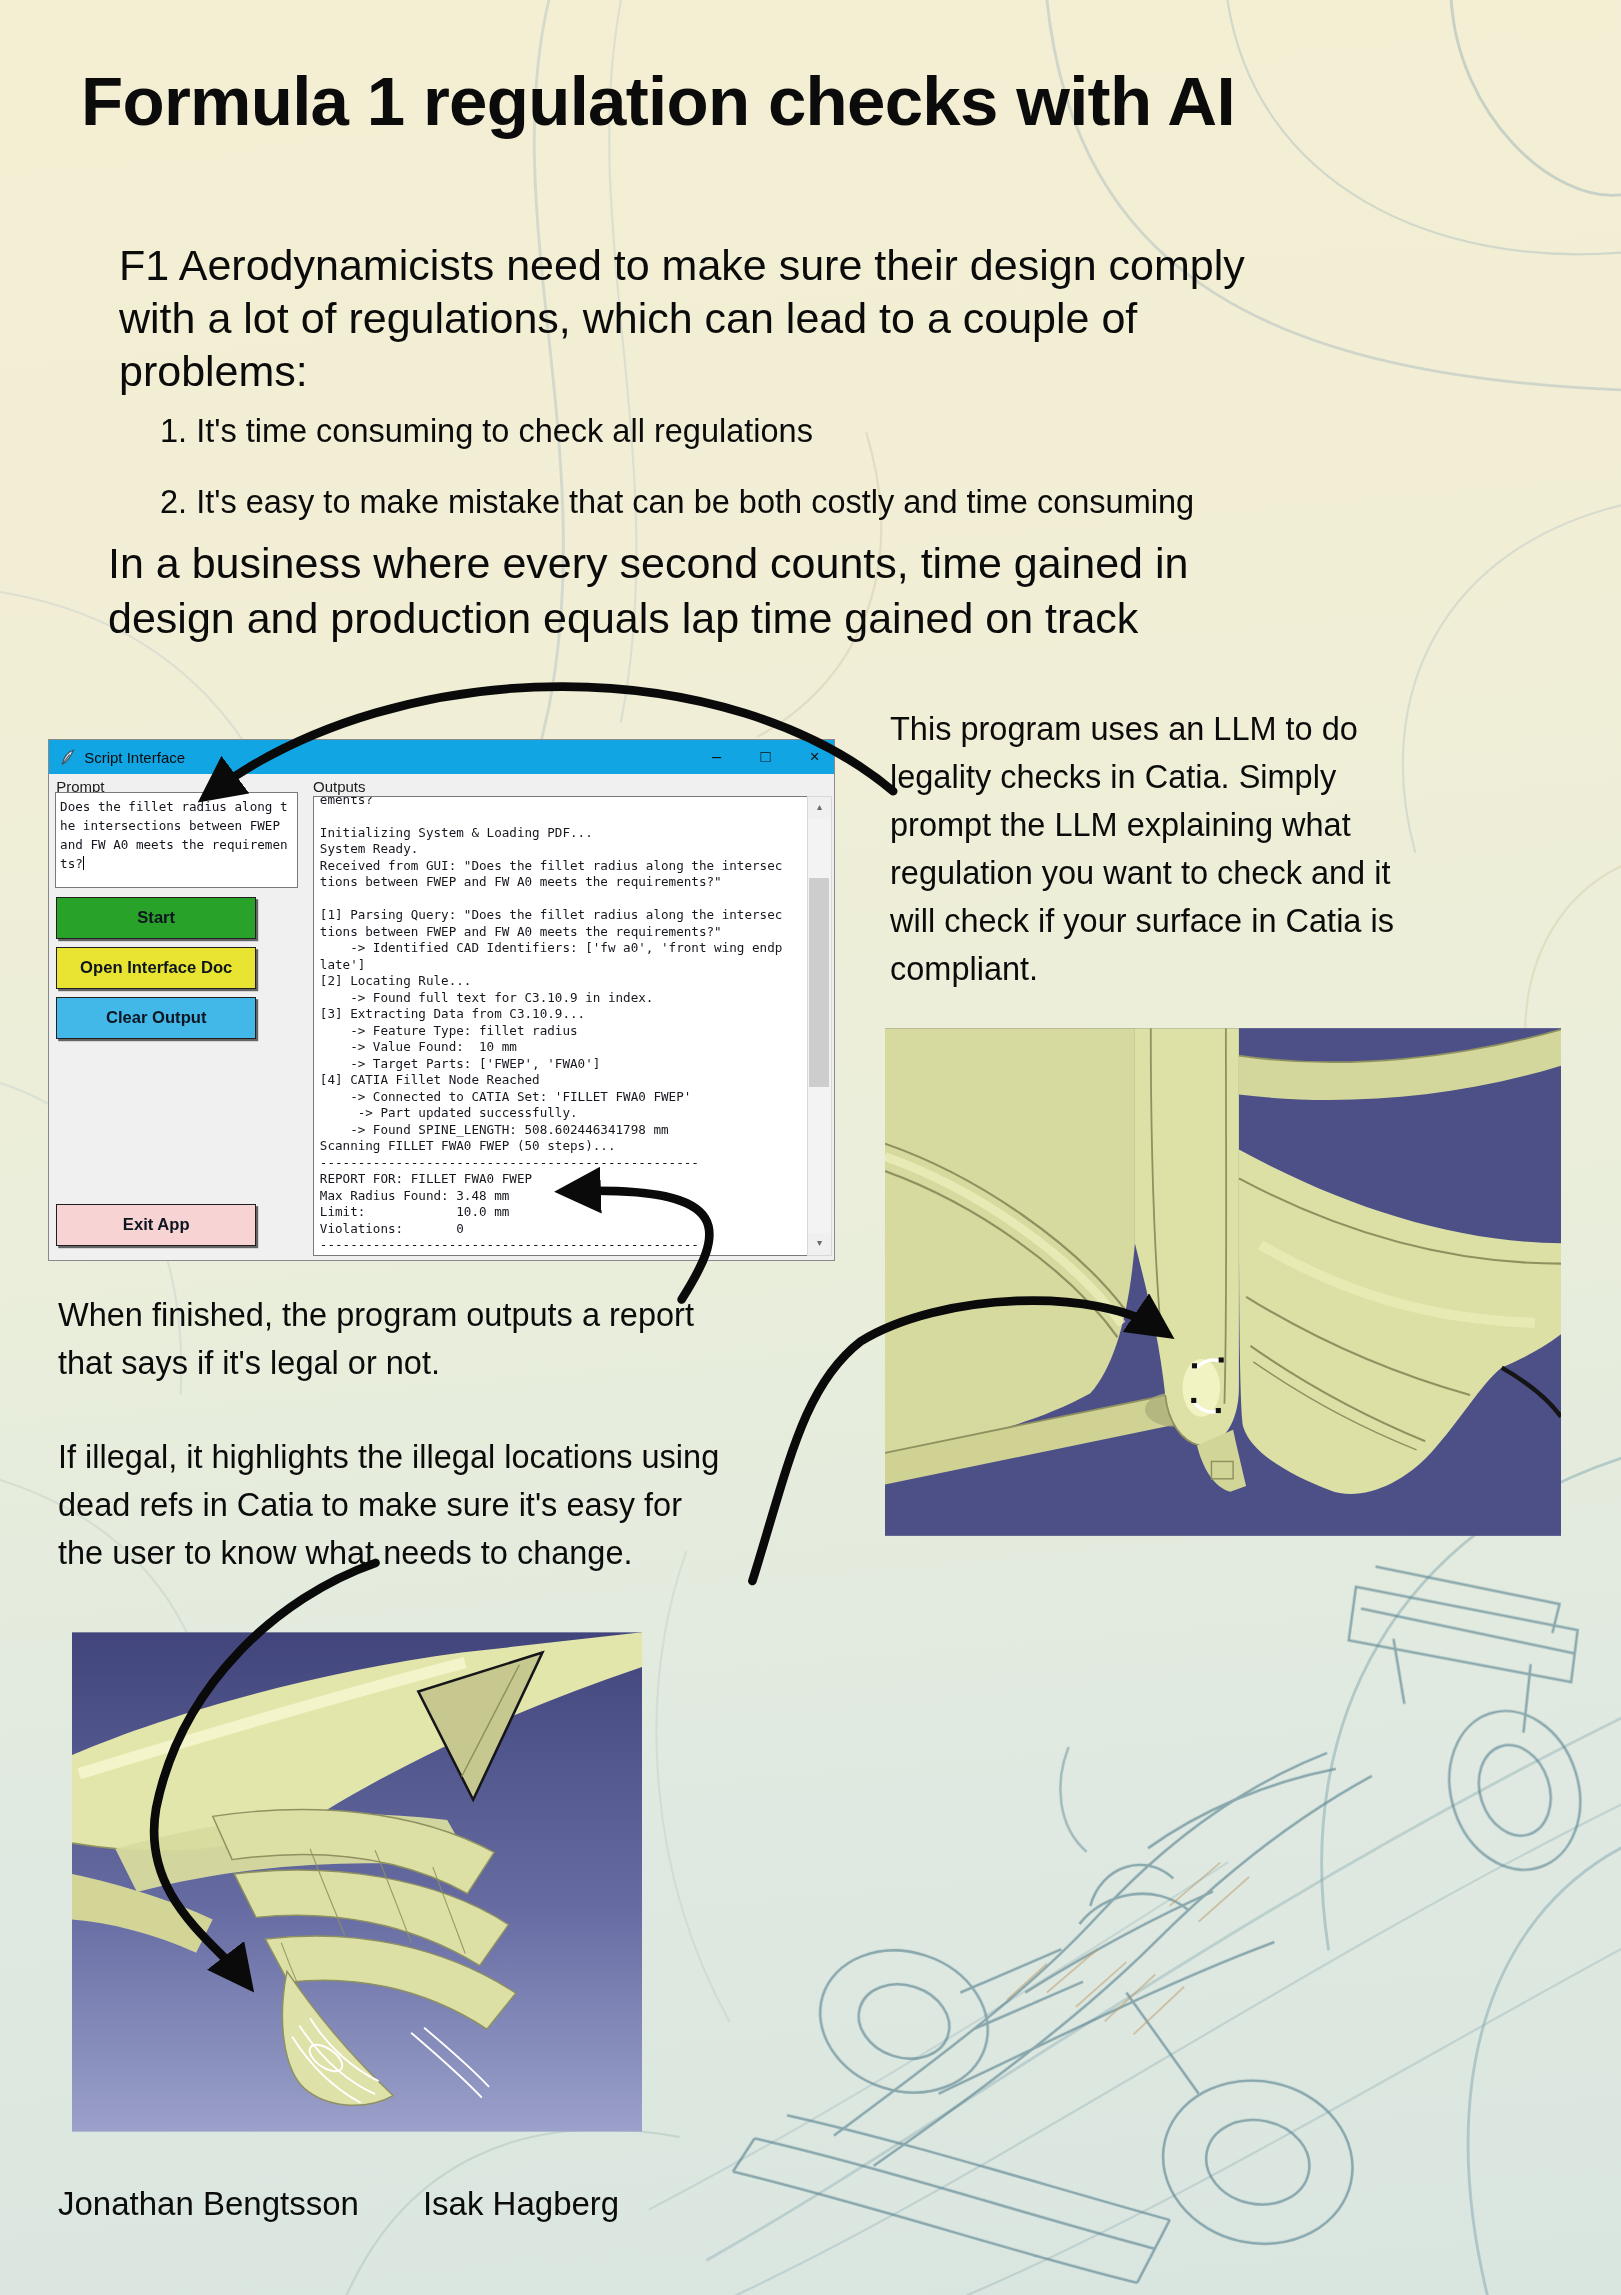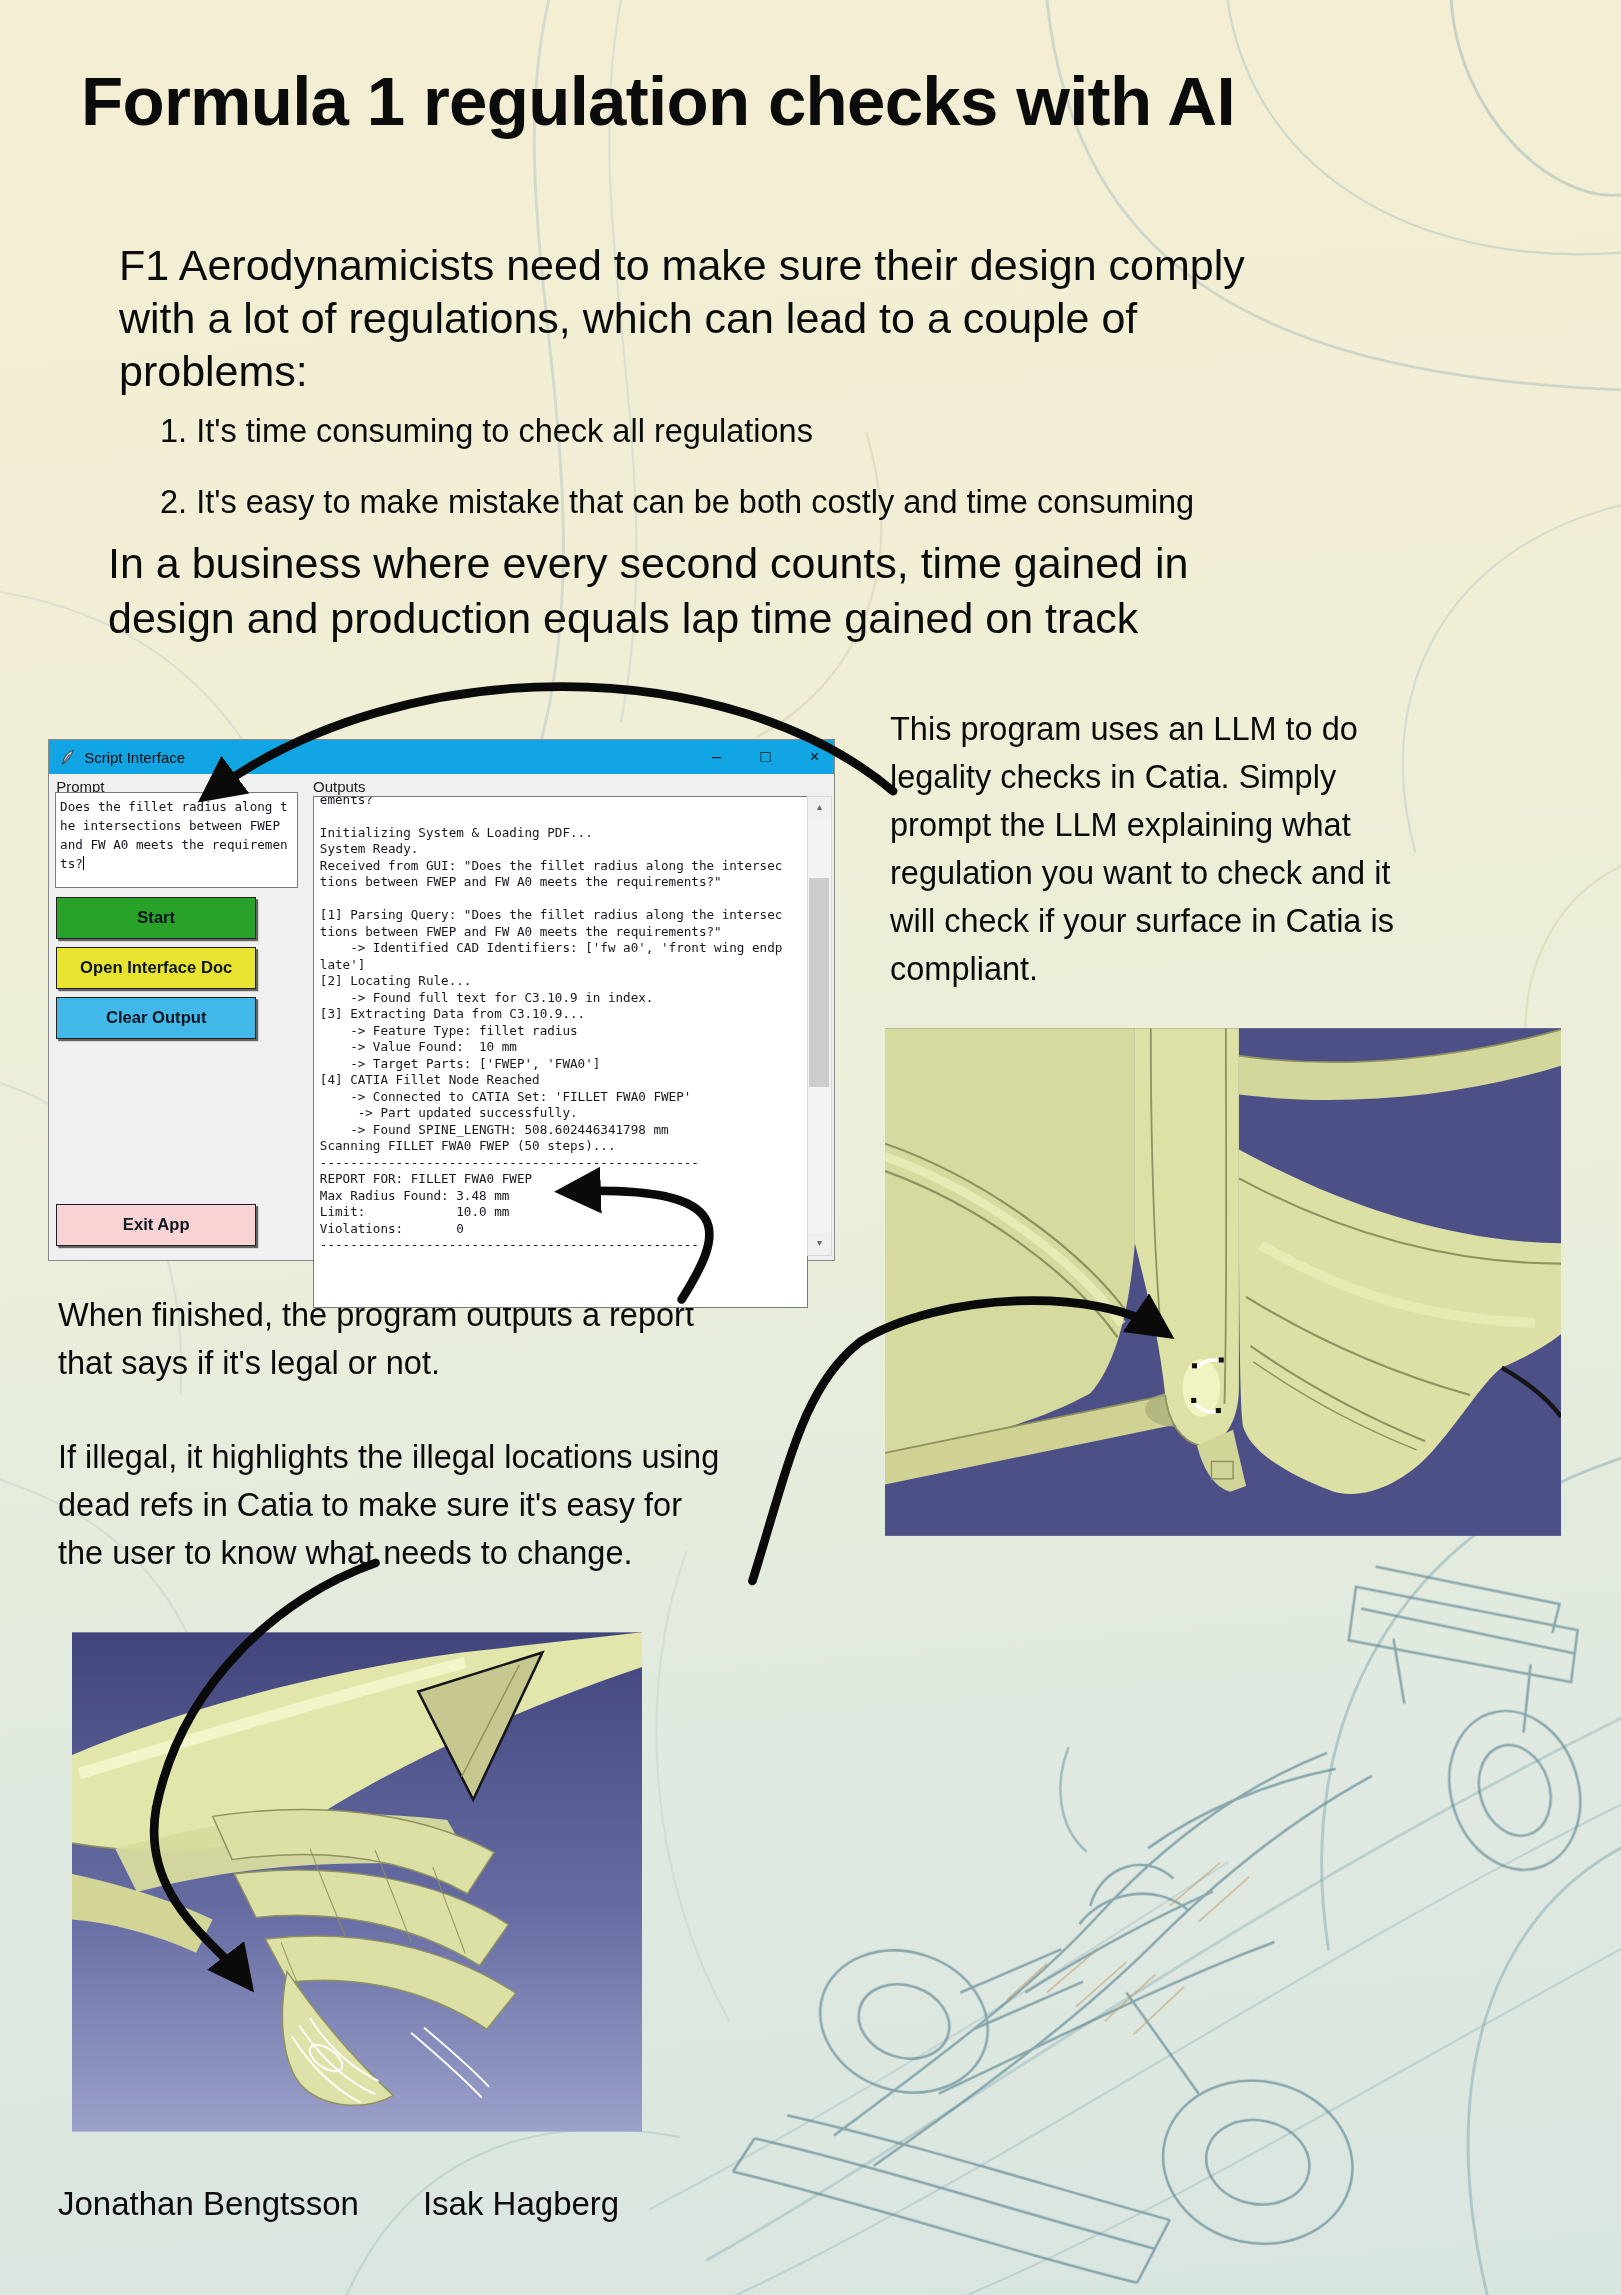--- a/index.html
+++ b/index.html
@@ -44,21 +44,21 @@
                font-family:"DejaVu Sans Mono", monospace; font-size:12.6px; line-height:19px;
                color:#14141e; white-space:pre-line; }
   .caret { display:inline-block; width:1.4px; height:13.7px; background:#000; vertical-align:-2.2px; }
 
   .btn { position:absolute; left:7.2px; width:200px; height:42px;
          display:flex; align-items:center; justify-content:center;
          font-size:16.6px; font-weight:bold; color:#0d1520;
          border:0.7px solid #1f1f1f; box-shadow:2.2px 2.2px 0 rgba(25,25,25,.65); cursor:pointer; }
   .btn-start { top:157px; } .btn-open { top:207px; } .btn-clear { top:257px; } .btn-exit { top:464px; }
 
-  .outputs { position:absolute; left:264px; top:56px; width:495px; height:512px;
+  .outputs { position:absolute; left:264px; top:56px; width:495px; height:460px;
              background:#fff; border:0.7px solid #7a7a7a; overflow:hidden; padding:2.9px 0 0 5.8px; }
   .console { margin-top:-8px; font-family:"DejaVu Sans Mono", monospace;
              font-size:12.6px; color:#16161f; }
   .console > div { height:16.5px; white-space:pre; }
 
   .vscroll { position:absolute; left:758px; top:56px; width:24.6px; height:460px;
              background:#f3f3f3; border:0.7px solid #d8d8d8; }
   .sarrow { position:absolute; left:0; width:23px; height:21.7px; text-align:center;
             font-size:8.7px; line-height:21.7px; color:#6a6a6a; background:#f0f0f0; }
   .sarrow.up { top:0; } .sarrow.down { bottom:0; }

